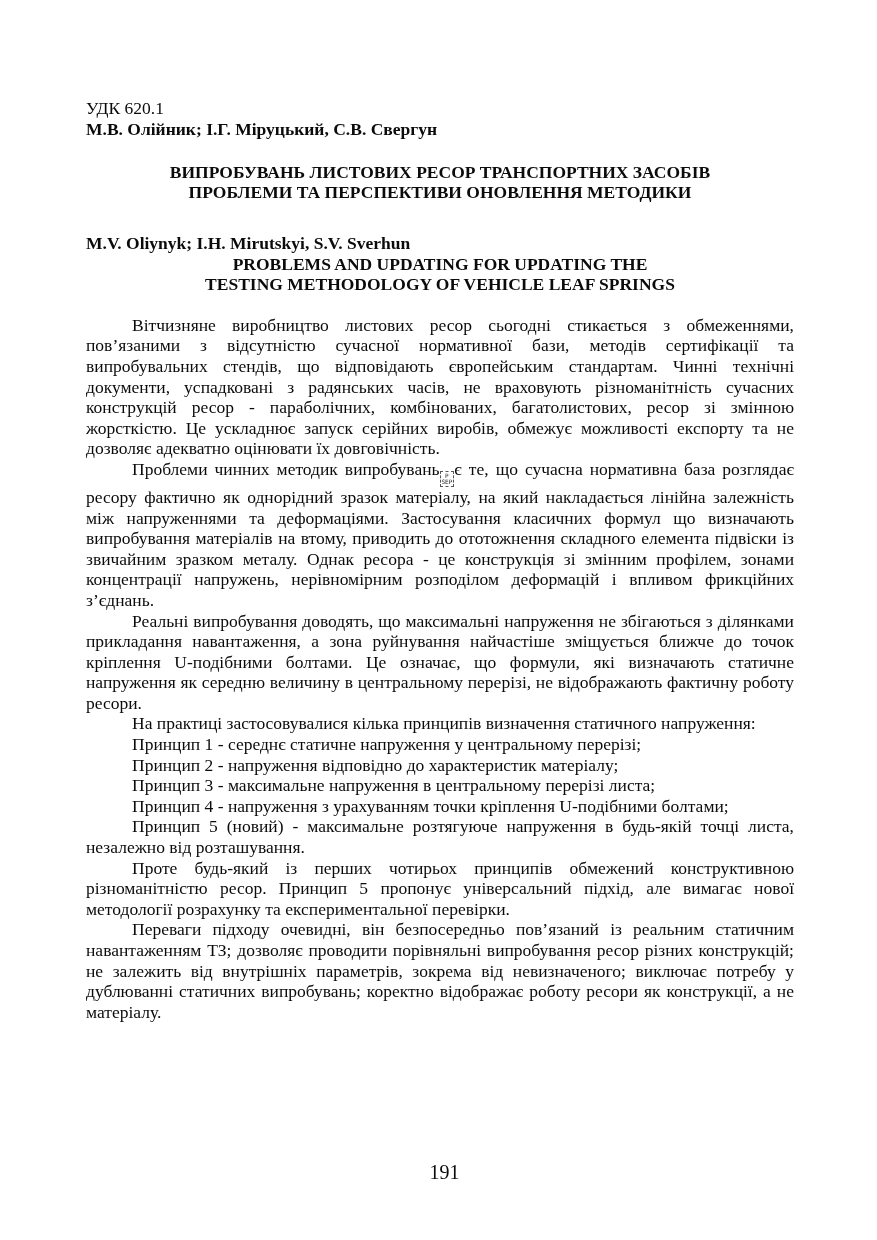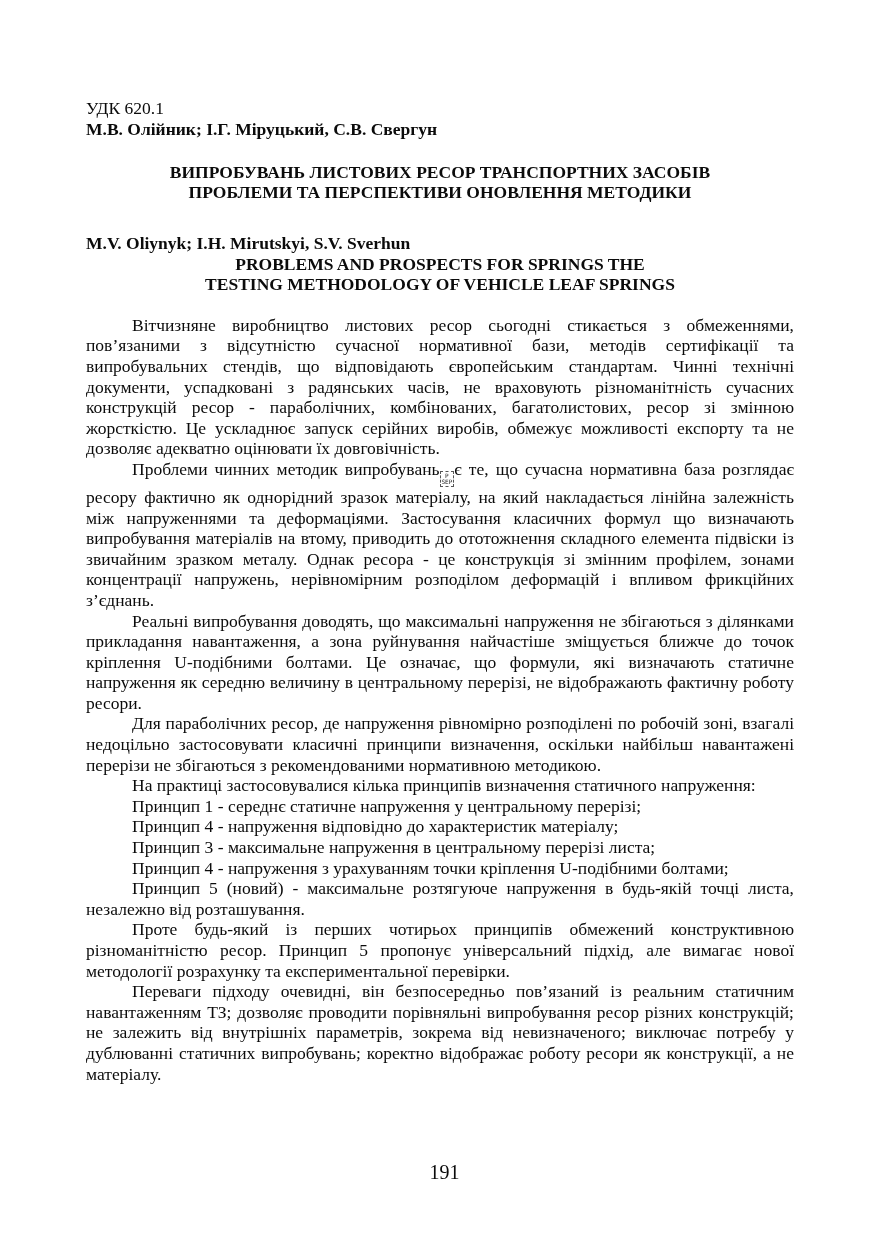--- a/index.html
+++ b/index.html
@@ -59,35 +59,34 @@
     </div>
 
     <div class="title-ua">
       <div>ВИПРОБУВАНЬ ЛИСТОВИХ РЕСОР ТРАНСПОРТНИХ ЗАСОБІВ</div>
       <div>ПРОБЛЕМИ ТА ПЕРСПЕКТИВИ ОНОВЛЕННЯ МЕТОДИКИ</div>
     </div>
 
     <div class="en-authors">M.V. Oliynyk; I.H. Mirutskyi, S.V. Sverhun</div>
 
     <div class="title-en">
-      <div>PROBLEMS AND PROSPECTS FOR SPRINGS THE</div>
+      <div>PROBLEMS AND UPDATING FOR UPDATING THE</div>
       <div>TESTING METHODOLOGY OF VEHICLE LEAF SPRINGS</div>
     </div>
 
     <div class="article-body">
       <p>Вітчизняне виробництво листових ресор сьогодні стикається з обмеженнями, пов’язаними з відсутністю сучасної нормативної бази, методів сертифікації та випробувальних стендів, що відповідають європейським стандартам. Чинні технічні документи, успадковані з радянських часів, не враховують різноманітність сучасних конструкцій ресор - параболічних, комбінованих, багатолистових, ресор зі змінною жорсткістю. Це ускладнює запуск серійних виробів, обмежує можливості експорту та не дозволяє адекватно оцінювати їх довговічність.</p>
       <p><span>Проблеми чинних методик випробувань</span><span class="psep">
             <span>P</span>
             <span>SEP</span>
           </span><span>є те, що сучасна нормативна база розглядає ресору фактично як однорідний зразок матеріалу, на який накладається лінійна залежність між напруженнями та деформаціями. Застосування класичних формул що визначають випробування матеріалів на втому, приводить до ототожнення складного елемента підвіски із звичайним зразком металу. Однак ресора - це конструкція зі змінним профілем, зонами концентрації напружень, нерівномірним розподілом деформацій і впливом фрикційних з’єднань.</span></p>
       <p>Реальні випробування доводять, що максимальні напруження не збігаються з ділянками прикладання навантаження, а зона руйнування найчастіше зміщується ближче до точок кріплення U-подібними болтами. Це означає, що формули, які визначають статичне напруження як середню величину в центральному перерізі, не відображають фактичну роботу ресори.</p>
-      <p>Для параболічних ресор, де напруження рівномірно розподілені по робочій зоні, взагалі недоцільно застосовувати класичні принципи визначення, оскільки найбільш навантажені перерізи не збігаються з рекомендованими нормативною методикою.</p>
       <p>На практиці застосовувалися кілька принципів визначення статичного напруження:</p>
       <p>Принцип 1 - середнє статичне напруження у центральному перерізі;</p>
-      <p>Принцип 4 - напруження відповідно до характеристик матеріалу;</p>
+      <p>Принцип 2 - напруження відповідно до характеристик матеріалу;</p>
       <p>Принцип 3 - максимальне напруження в центральному перерізі листа;</p>
       <p>Принцип 4 - напруження з урахуванням точки кріплення U-подібними болтами;</p>
       <p>Принцип 5 (новий) - максимальне розтягуюче напруження в будь-якій точці листа, незалежно від розташування.</p>
       <p>Проте будь-який із перших чотирьох принципів обмежений конструктивною різноманітністю ресор. Принцип 5 пропонує універсальний підхід, але вимагає нової методології розрахунку та експериментальної перевірки.</p>
       <p>Переваги підходу очевидні, він безпосередньо пов’язаний із реальним статичним навантаженням ТЗ; дозволяє проводити порівняльні випробування ресор різних конструкцій; не залежить від внутрішніх параметрів, зокрема від невизначеного; виключає потребу у дублюванні статичних випробувань; коректно відображає роботу ресори як конструкції, а не матеріалу.</p>
     </div>
 
   </div>
 
   <div class="page-number">191</div>

